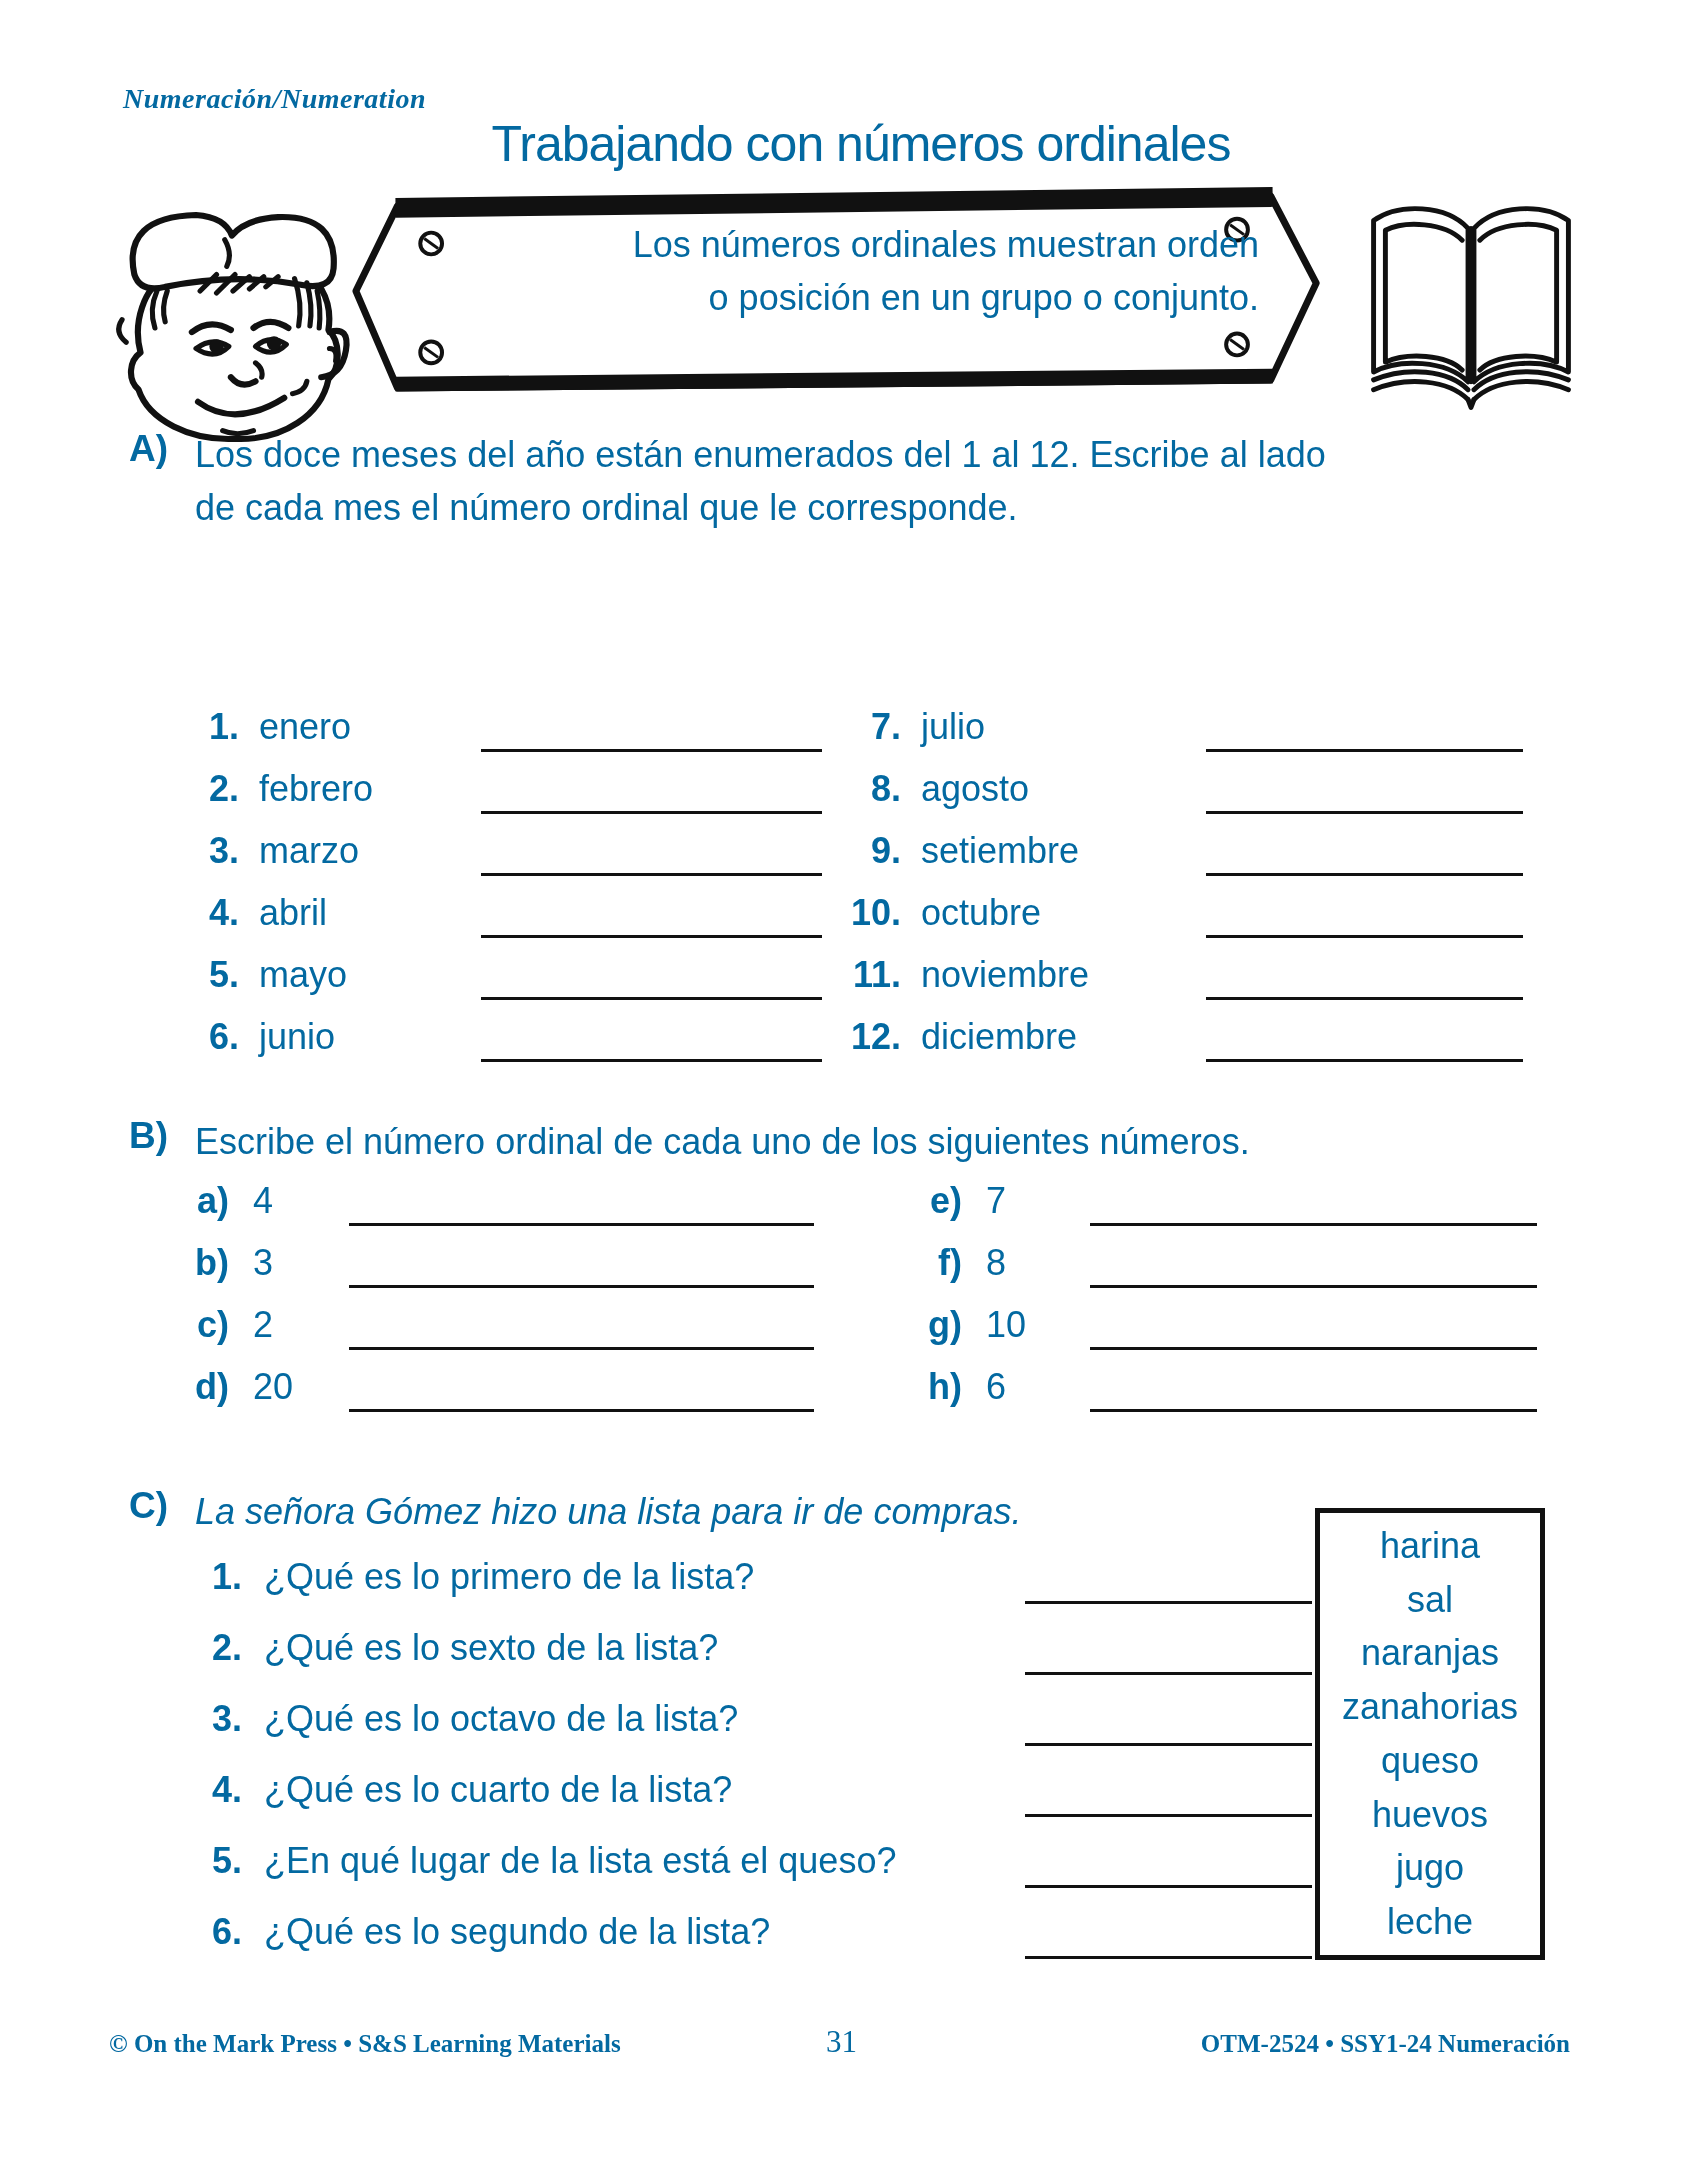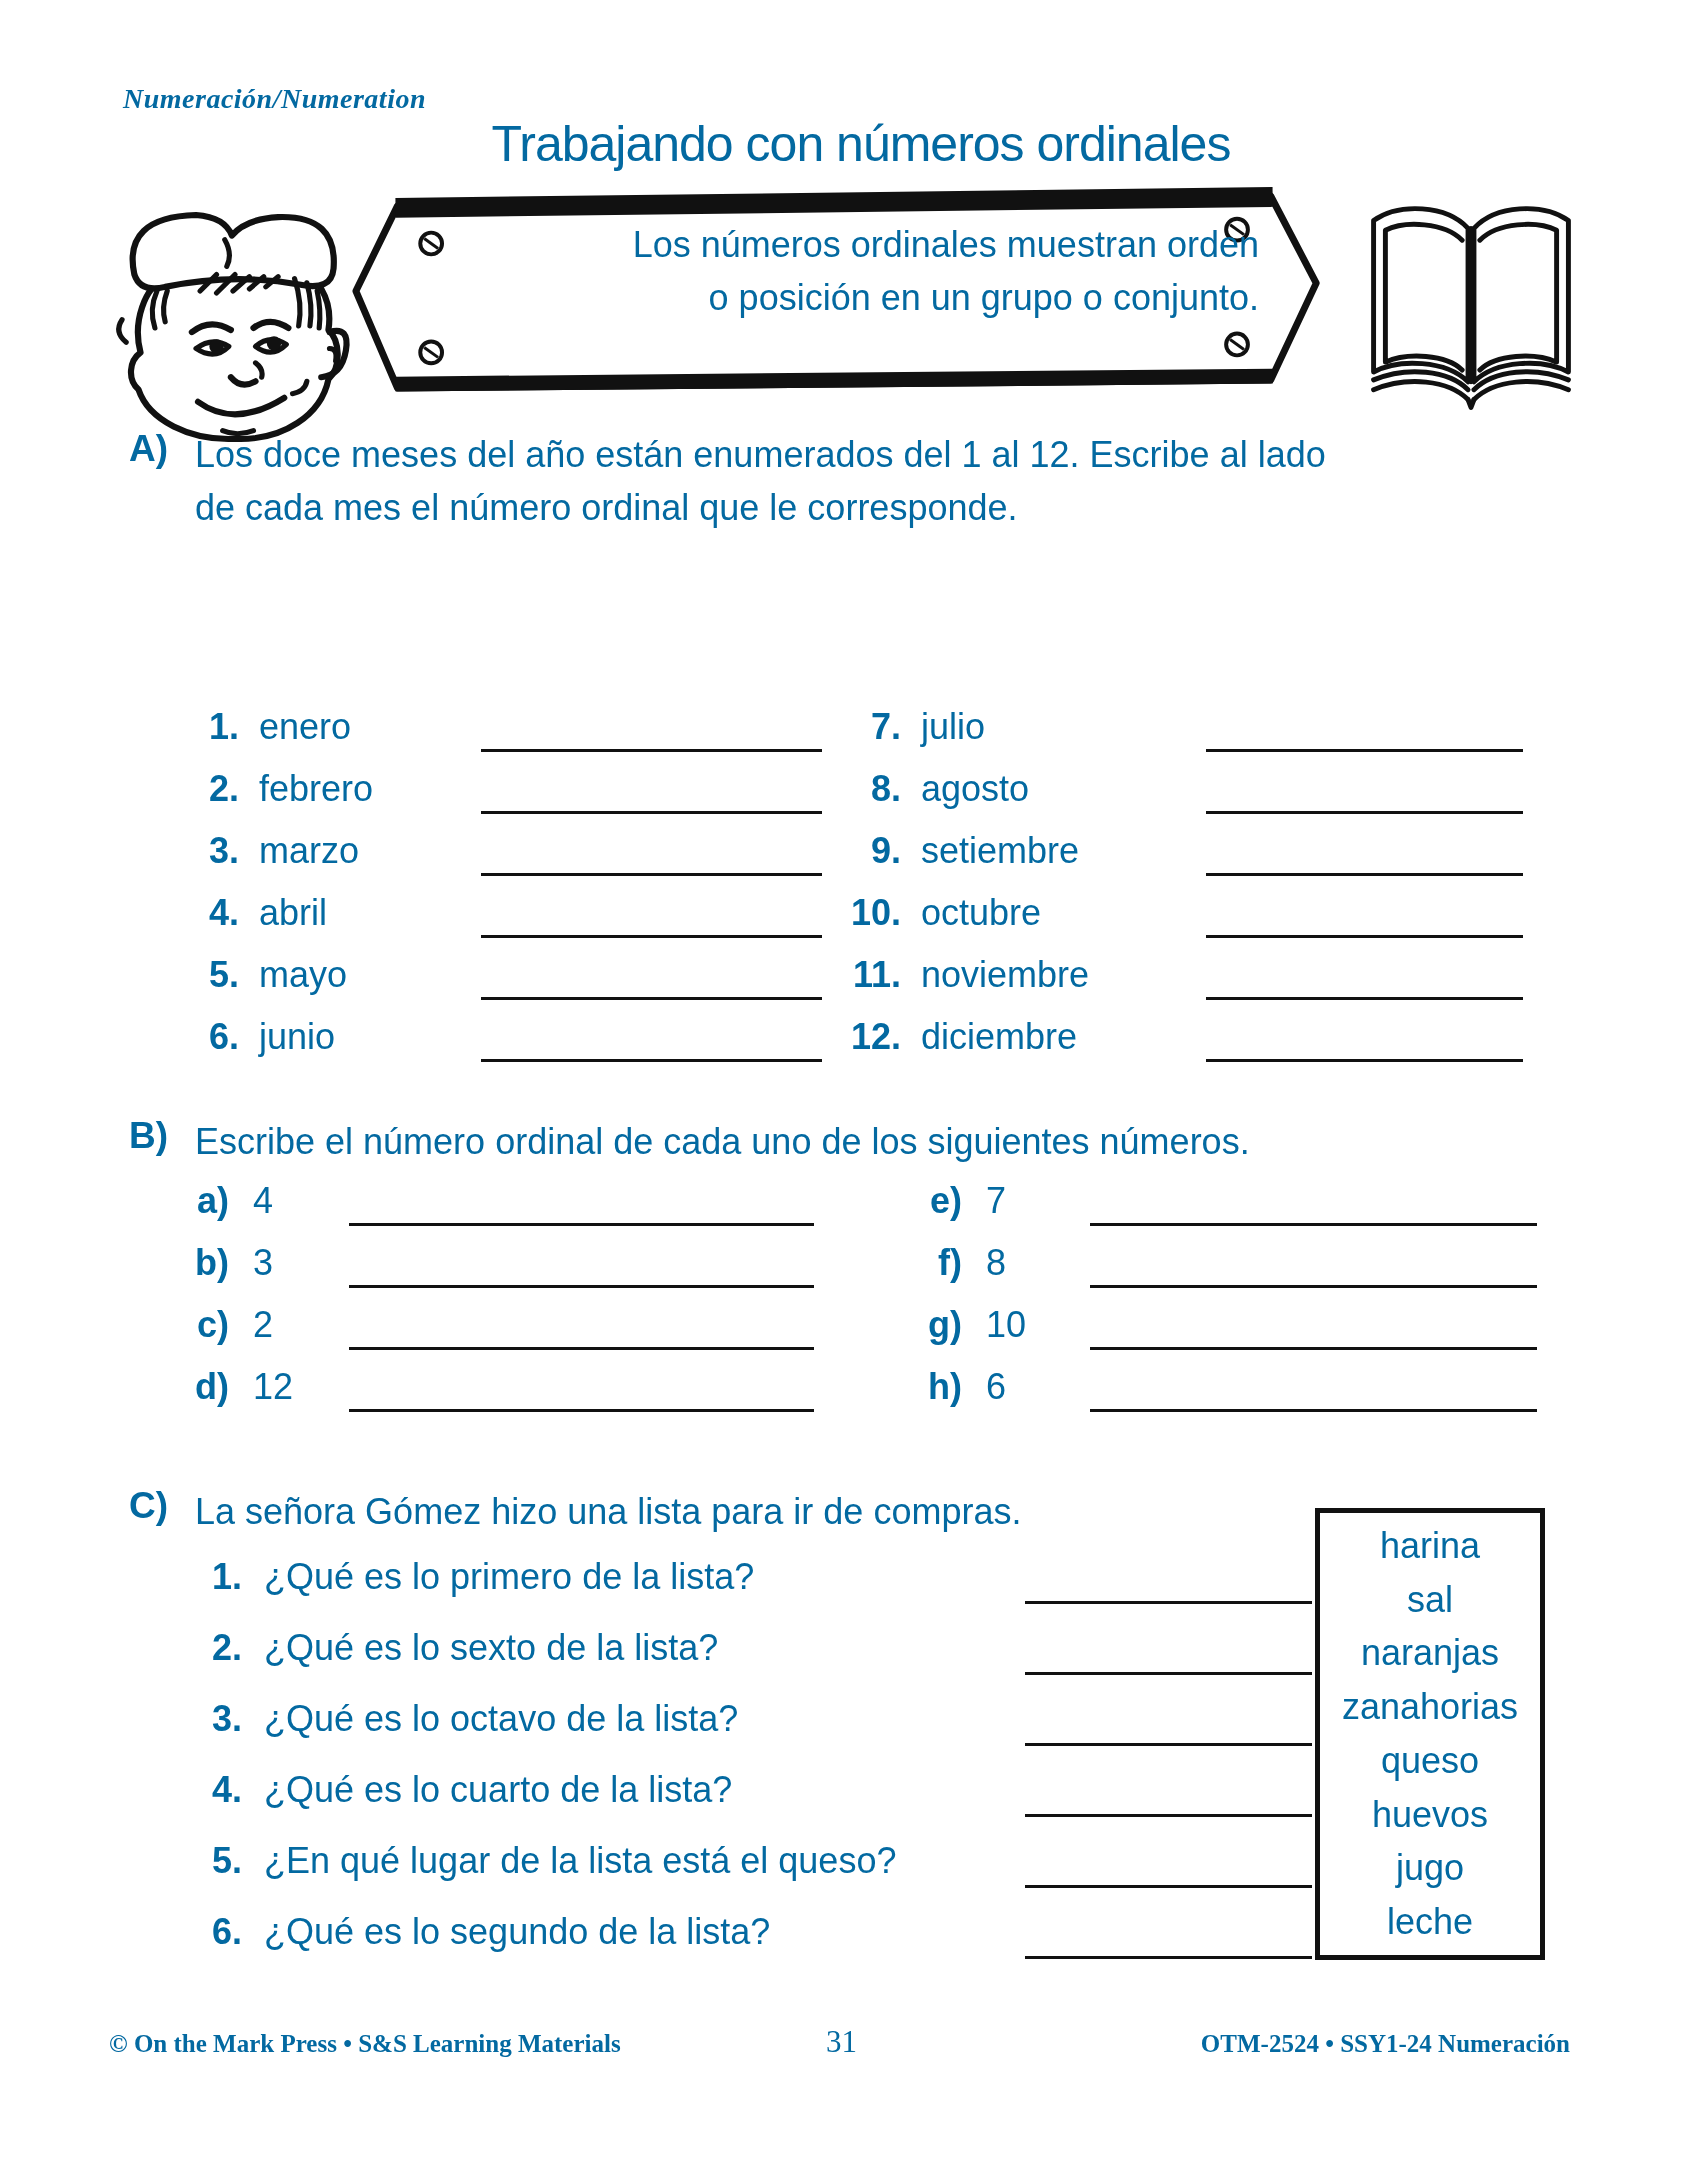--- a/index.html
+++ b/index.html
@@ -235,21 +235,21 @@
       <span class="b-value">3</span>
       <span class="ans"></span>
     </div>
     <div class="row b-row">
       <span class="b-letter">c)</span>
       <span class="b-value">2</span>
       <span class="ans"></span>
     </div>
     <div class="row b-row">
       <span class="b-letter">d)</span>
-      <span class="b-value">12</span>
+      <span class="b-value">20</span>
       <span class="ans"></span>
     </div>
   </div>
 
   <div class="abs rows b-right" style="left:891px; top:1170px;">
     <div class="row b-row">
       <span class="b-letter">e)</span>
       <span class="b-value">7</span>
       <span class="ans"></span>
     </div>
@@ -264,21 +264,21 @@
       <span class="ans"></span>
     </div>
     <div class="row b-row">
       <span class="b-letter">h)</span>
       <span class="b-value">6</span>
       <span class="ans"></span>
     </div>
   </div>
 
   <div class="abs sec-label" style="left:129px; top:1485px;">C)</div>
-  <div class="abs body-text" style="left:195px; top:1485px;">La señora Gómez hizo una lista para ir de compras.</div>
+  <div class="abs body-text" style="left:195px; top:1485px;font-style:italic;">La señora Gómez hizo una lista para ir de compras.</div>
 
   <div class="abs rows" style="left:194px; top:1541px;">
     <div class="row q-row">
       <span class="q-num">1.</span>
       <span class="q-text"><span>¿Qué es lo </span><span class="bld">primero</span><span> de la lista?</span></span>
       <span class="ans"></span>
     </div>
     <div class="row q-row">
       <span class="q-num">2.</span>
       <span class="q-text"><span>¿Qué es lo </span><span class="bld">sexto</span><span> de la lista?</span></span>

